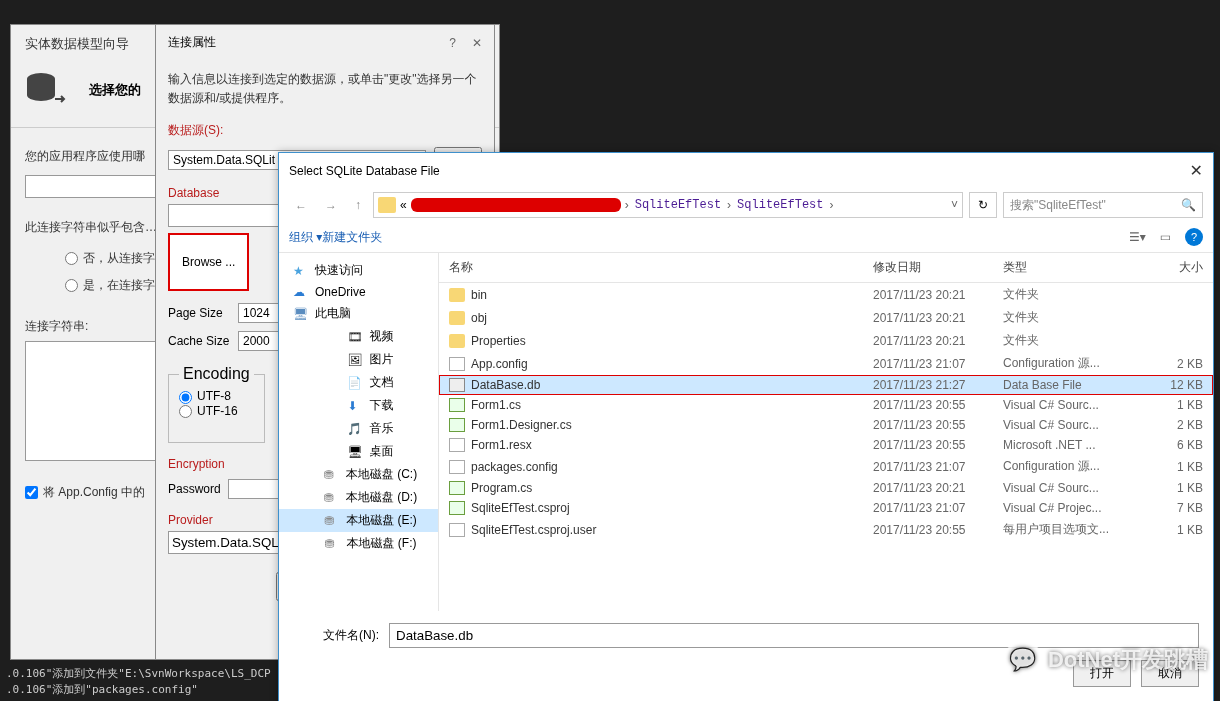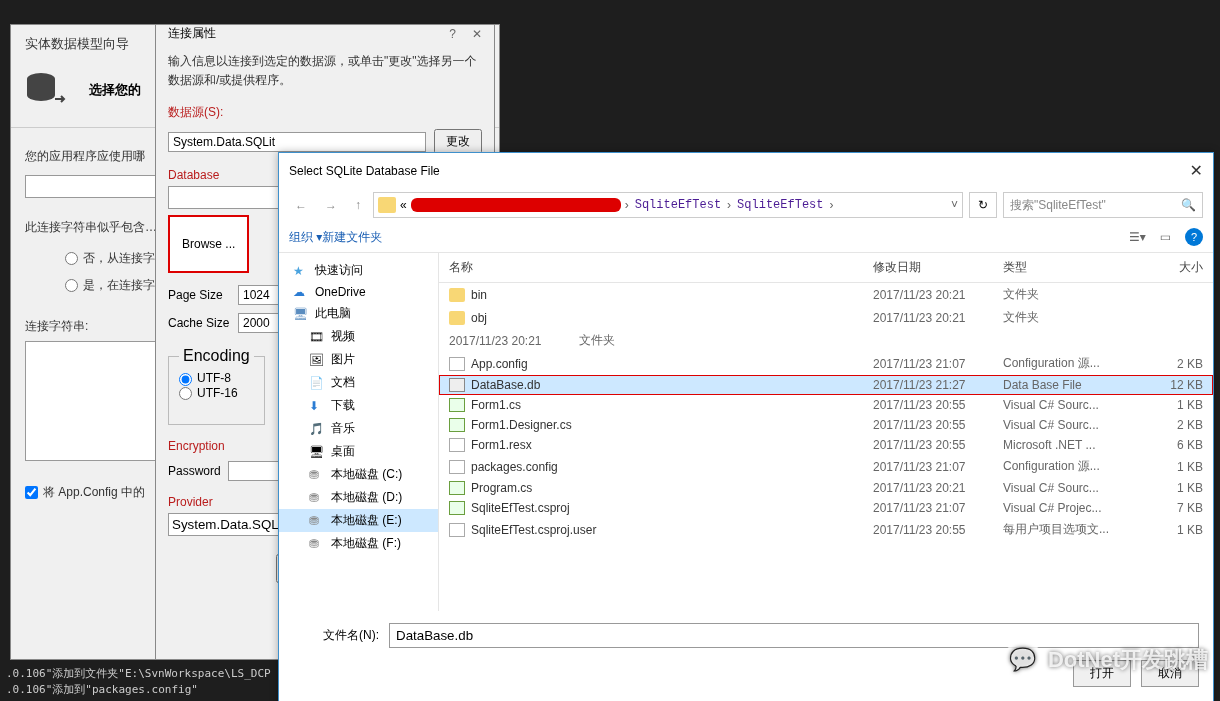--- a/index.html
+++ b/index.html
@@ -14,21 +14,21 @@
 .wizard-body { padding: 20px 14px; color: #333; }
 .wizard-body .q { margin-bottom: 10px; }
 .wizard-body .hint { color: #333; margin-top: 20px; line-height: 1.5; }
 .radio-group { margin-left: 40px; margin-top: 14px; }
 .radio-group label { display: block; margin-bottom: 10px; }
 .conn-label { margin-top: 24px; }
 .check-row { margin-top: 20px; }
 
 
 .conn { position: absolute; left: 155px; top: 24px; width: 340px; height: 636px; background: #f0f0f0; border: 1px solid #888; }
-.conn-titlebar { display: flex; align-items: center; justify-content: space-between; padding: 0 12px; }
+.conn-titlebar { display: flex; align-items: center; justify-content: space-between; padding: 9px 12px; }
 .conn-titlebar .tbtns { display: flex; gap: 16px; color: #666; }
 .conn-body { padding: 10px 12px; }
 .conn-body p { line-height: 1.6; color: #333; }
 .field-row { display: flex; align-items: center; margin-top: 8px; }
 .field-row input[type=text] { border: 1px solid #999; padding: 2px 4px; font-size: 12px; }
 .ds-row input { flex: 1; }
 .ds-row button { margin-left: 8px; padding: 2px 10px; }
 .section-label { margin-top: 14px; margin-bottom: 4px; color: #b91c1c; }
 .browse-btn { border: 2px solid #d00; padding: 20px 12px; margin-top: 6px; display: inline-block; background: #fff; }
 .num-row label { width: 70px; display: inline-block; }
@@ -54,21 +54,21 @@
 .fd-toolbar { display: flex; align-items: center; justify-content: space-between; border-bottom: 1px solid #e5e5e5; padding: 6px 10px; }
 .fd-toolbar .left { display: flex; color: #1a5fb4; }
 .fd-toolbar .right { display: flex; gap: 14px; align-items: center; }
 .fd-toolbar .icon-btn { color: #666; }
 .help-i { width: 18px; height: 18px; border-radius: 50%; background: #0078d7; color: #fff; display: flex; align-items: center; justify-content: center; font-size: 11px; }
 
 .fd-main { display: flex; height: 358px; }
 .fd-tree { width: 160px; border-right: 1px solid #e5e5e5; overflow: hidden; padding: 6px 0; }
 .fd-tree .node { display: flex; align-items: center; padding: 3px 6px 3px 14px; gap: 6px; cursor: pointer; }
 .fd-tree .node.sel { background: #cde8ff; }
-.fd-tree .node.sub { padding-left: 30px; }
+.fd-tree .node.sub { padding-left: 30px; justify-content: center; }
 .fd-tree .ti { width: 16px; height: 14px; display: inline-block; }
 .ti.star { color: #4aa3df; }
 .ti.cloud { color: #2b7cd3; }
 .ti.pc { color: #5a8cbf; }
 .ti.drive { color: #888; }
 .ti.video::before { content: "🎞"; }
 .ti.pic::before { content: "🖼"; }
 .ti.doc::before { content: "📄"; }
 .ti.dl { color: #2b7cd3; }
 .ti.music::before { content: "🎵"; }
@@ -301,20 +301,24 @@
           <div class="fd-row">
             <div class="c1">
               <span class="fi folder"></span>
               <span>obj</span>
             </div>
             <div class="c2">2017/11/23 20:21</div>
             <div class="c3">文件夹</div>
             <div class="c4"></div>
           </div>
           <div class="fd-row">
+            <div class="c1">
+              <span class="fi folder"></span>
+              <span>Properties</span>
+            </div>
             <div class="c2">2017/11/23 20:21</div>
             <div class="c3">文件夹</div>
             <div class="c4"></div>
           </div>
           <div class="fd-row">
             <div class="c1">
               <span class="fi file"></span>
               <span>App.config</span>
             </div>
             <div class="c2">2017/11/23 21:07</div>

